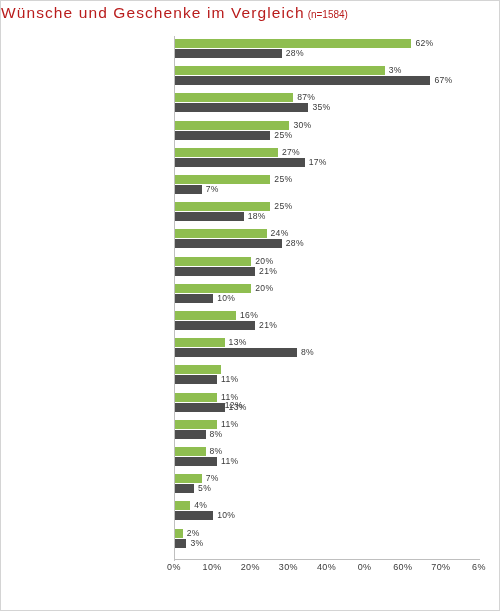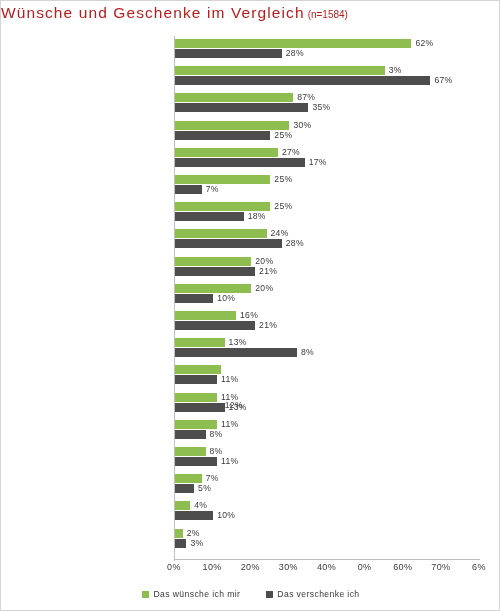--- a/index.html
+++ b/index.html
@@ -258,24 +258,14 @@
       <div class="tick-label" style="left: 211.125px;">10%</div>
       <div class="tick-label" style="left: 249.25px;">20%</div>
       <div class="tick-label" style="left: 287.375px;">30%</div>
       <div class="tick-label" style="left: 325.5px;">40%</div>
       <div class="tick-label" style="left: 363.625px;">0%</div>
       <div class="tick-label" style="left: 401.75px;">60%</div>
       <div class="tick-label" style="left: 439.875px;">70%</div>
       <div class="tick-label" style="left: 478px;">6%</div>
     </div>
 
-  <div class="legend">
-      <div class="legend-item">
-        <span class="legend-swatch" style="background: rgb(143, 190, 80);"></span>
-        <span class="legend-label">Das wünsche ich mir</span>
-      </div>
-      <div class="legend-item">
-        <span class="legend-swatch" style="background: rgb(77, 77, 77);"></span>
-        <span class="legend-label">Das verschenke ich</span>
-      </div>
-    </div>
 
 </div>
 
 </body></html>

